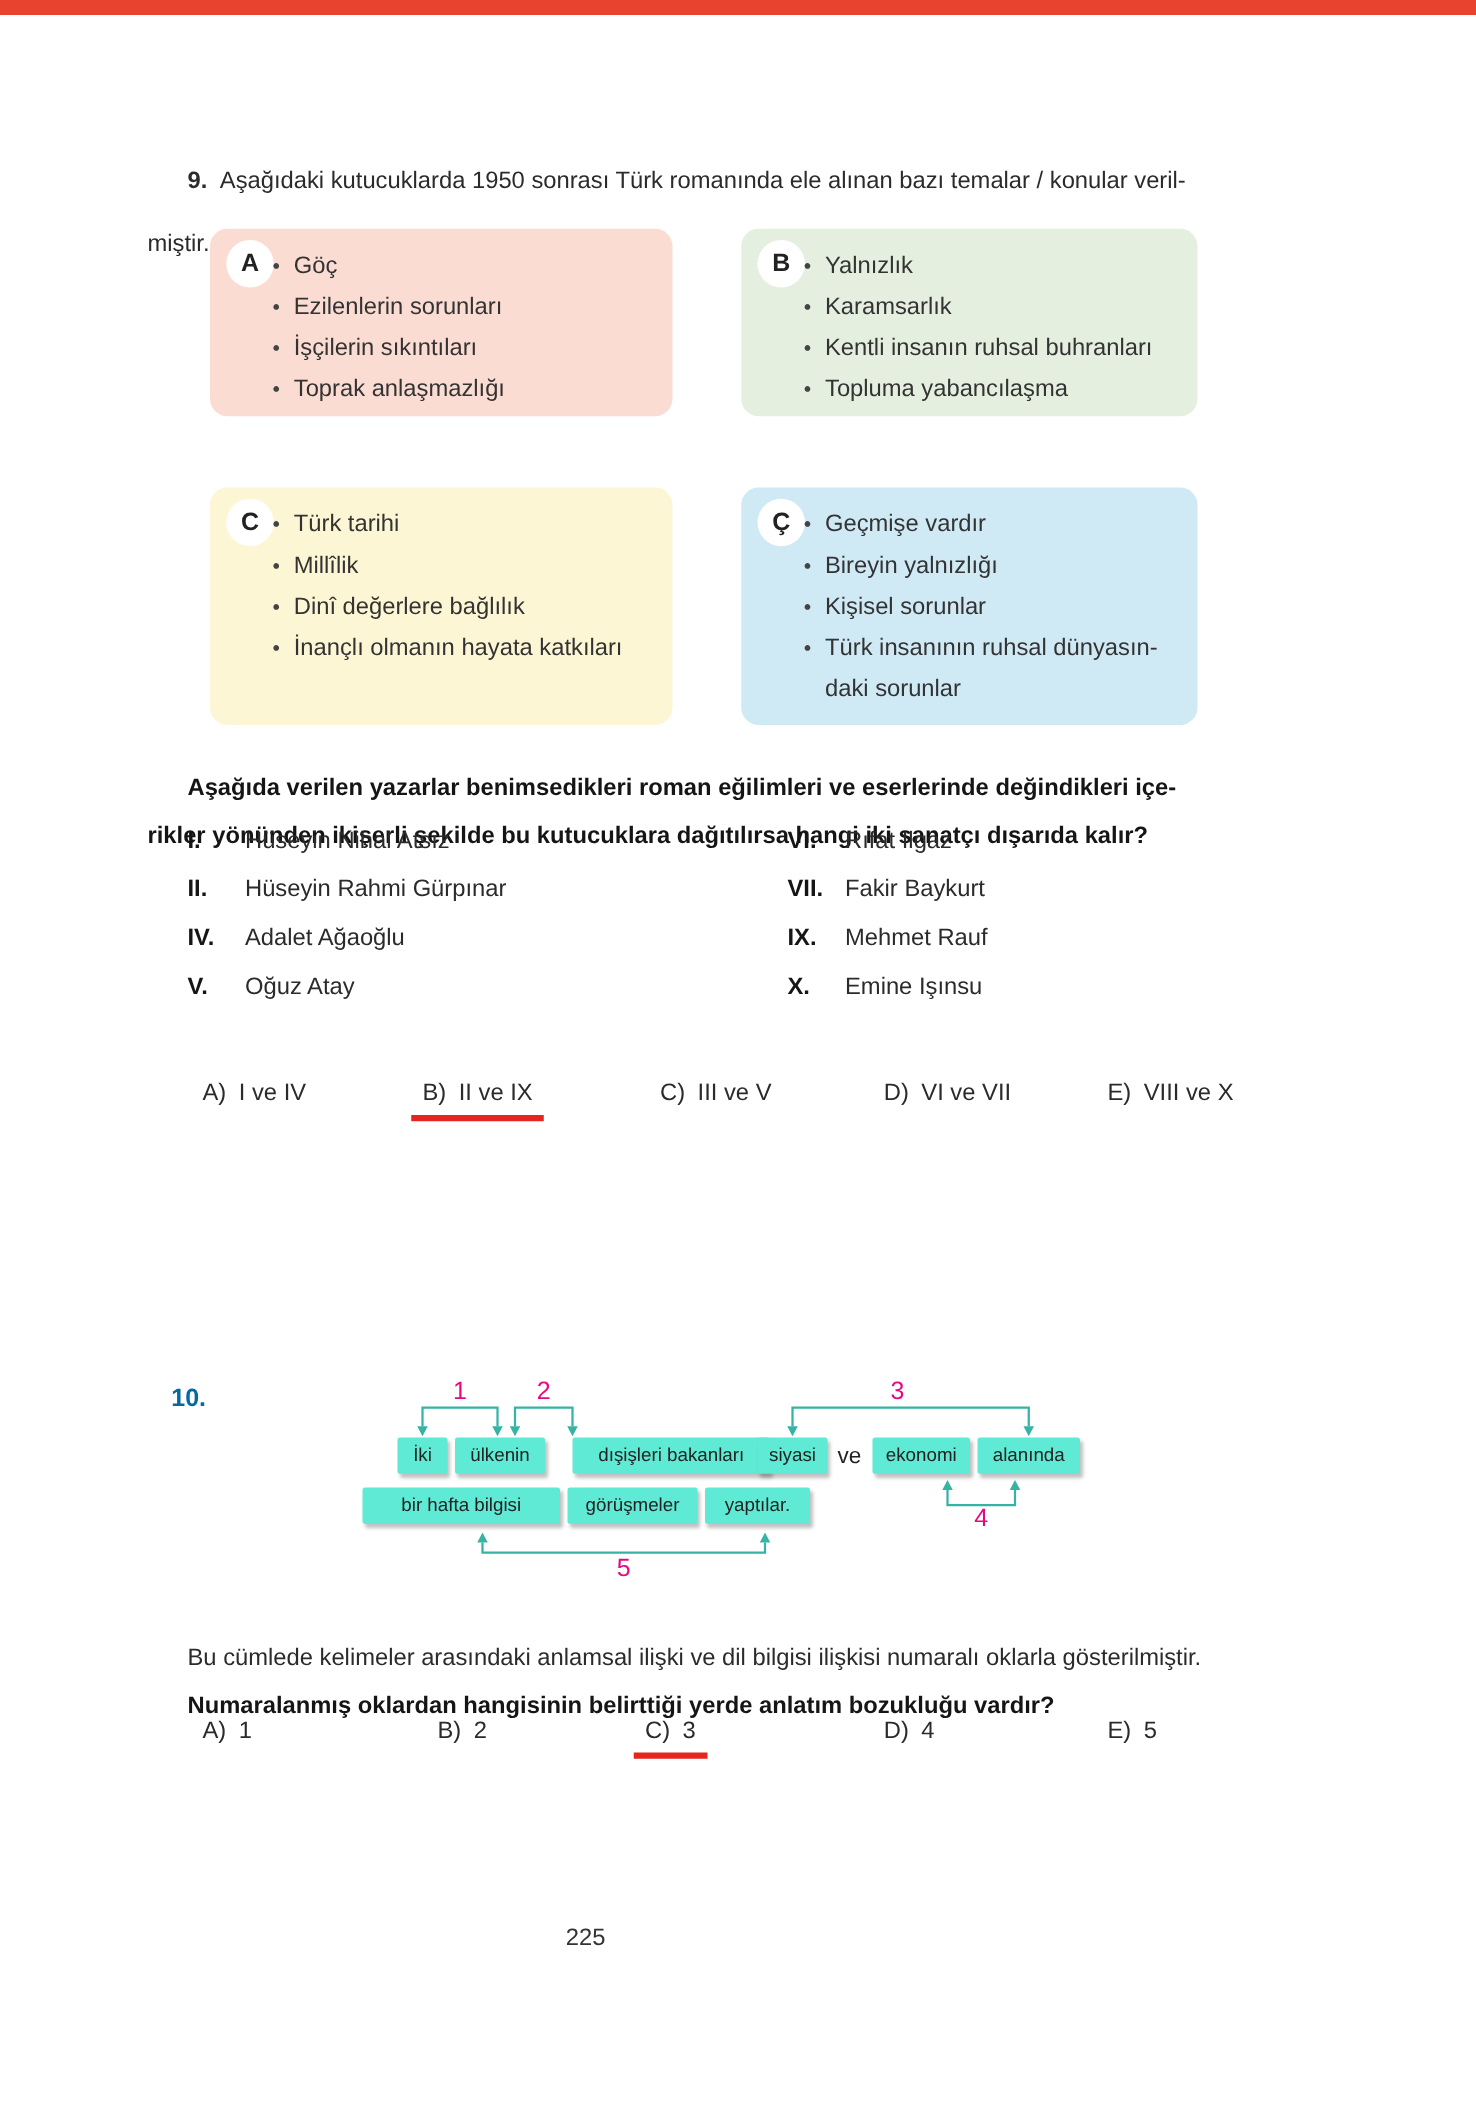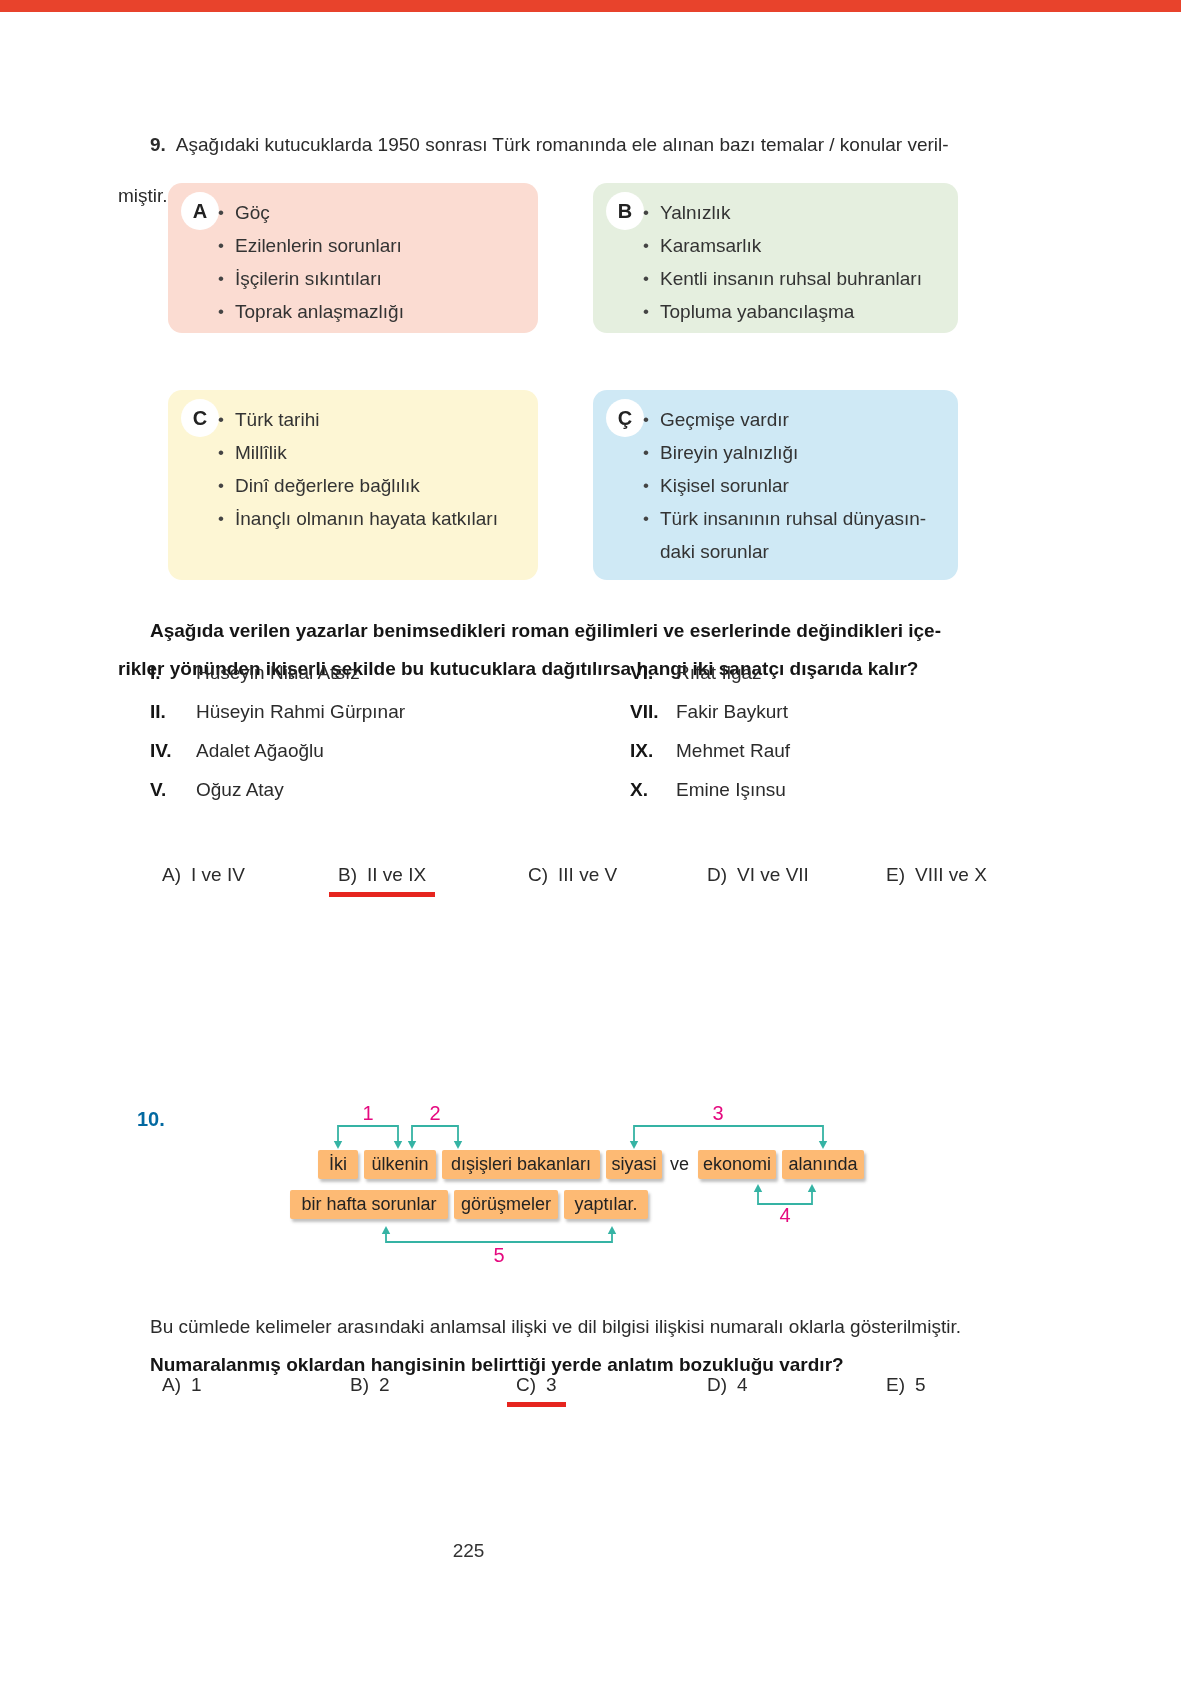--- a/index.html
+++ b/index.html
@@ -69,27 +69,27 @@
     position:absolute; width:22px; text-align:center;
     color:var(--c-number); font-size:20px;
   }
   .n1 { left:239px; top:2px; } .n2 { left:306px; top:2px; } .n3 { left:589px; top:2px; }
   .n4 { left:656px; top:104px; } .n5 { left:370px; top:144px; }
   .arrows { position:absolute; left:0; top:0; pointer-events:none; }
   .bl { fill:none; stroke:var(--c-arrow); stroke-width:1.8; }
   .bh { fill:var(--c-arrow); stroke:none; }
   .wbox {
     position:absolute; height:29px; border-radius:2px;
-    background:#fdba74; box-shadow:2px 3px 3px rgba(50,50,50,.3);
+    background:#5eead4; box-shadow:2px 3px 3px rgba(50,50,50,.3);
     display:flex; align-items:center; justify-content:center;
-    font-size:18px; color:#222; white-space:nowrap;
+    font-size:15px; color:#222; white-space:nowrap;
   }
   .r1 { top:50px; } .r2 { top:90px; }
   .w1a { left:200px; width:40px; }  .w1b { left:246px; width:72px; }
-  .w1c { left:324px; width:158px; } .w1d { left:488px; width:56px; }
+  .w1c { left:340px; width:158px; } .w1d { left:488px; width:56px; }
   .plainword { position:absolute; left:552px; top:54px; font-size:18px; color:#222; }
   .w1f { left:580px; width:78px; }  .w1g { left:664px; width:82px; }
   .w2a { left:172px; width:158px; } .w2b { left:336px; width:104px; } .w2c { left:446px; width:84px; }
 
   .q10-expl { position:absolute; left:150px; top:1293px; width:950px; line-height:30px; }
   .q10-stem { position:absolute; left:150px; top:1335px; width:950px; font-weight:bold; color:#151515; }
 
   .pagenum { position:absolute; left:0; top:1540px; width:937px; text-align:center; font-size:19px; color:#333; }
 </style>
 </head>
@@ -216,21 +216,21 @@
   </svg>
 
   <span class="wbox r1 w1a">İki</span>
   <span class="wbox r1 w1b">ülkenin</span>
   <span class="wbox r1 w1c">dışişleri bakanları</span>
   <span class="wbox r1 w1d">siyasi</span>
   <span class="plainword">ve</span>
   <span class="wbox r1 w1f">ekonomi</span>
   <span class="wbox r1 w1g">alanında</span>
 
-  <span class="wbox r2 w2a">bir hafta sorunlar</span>
+  <span class="wbox r2 w2a">bir hafta bilgisi</span>
   <span class="wbox r2 w2b">görüşmeler</span>
   <span class="wbox r2 w2c">yaptılar.</span>
 </div>
 
 <p class="q10-expl">Bu cümlede kelimeler arasındaki anlamsal ilişki ve dil bilgisi ilişkisi numaralı oklarla gösterilmiştir.</p>
 <p class="q10-stem">Numaralanmış oklardan hangisinin belirttiği yerde anlatım bozukluğu vardır?</p>
 
 <div class="options q10-options">
   <span class="opt o1"><span class="olabel">A)</span><span>1</span></span>
   <span class="opt o2"><span class="olabel">B)</span><span>2</span></span>

